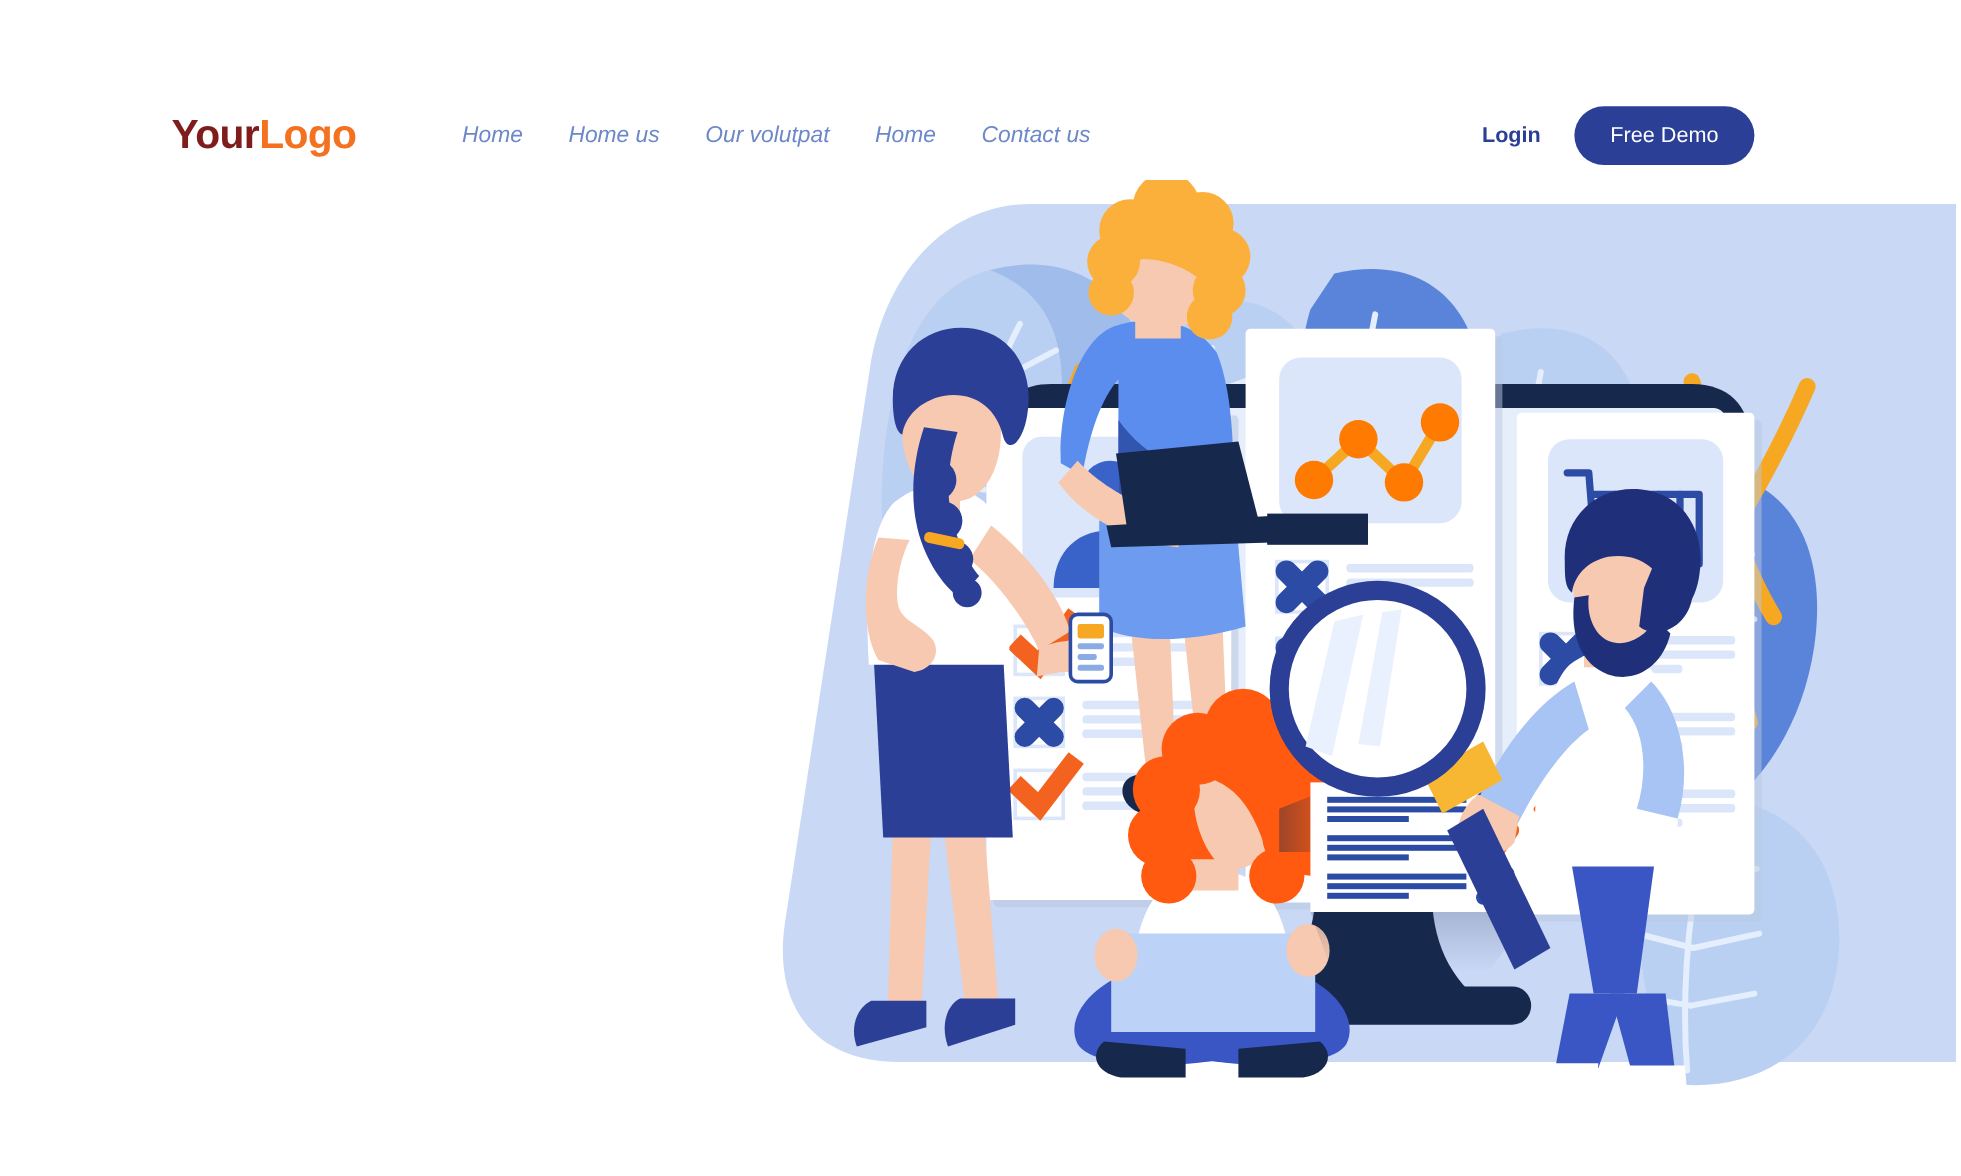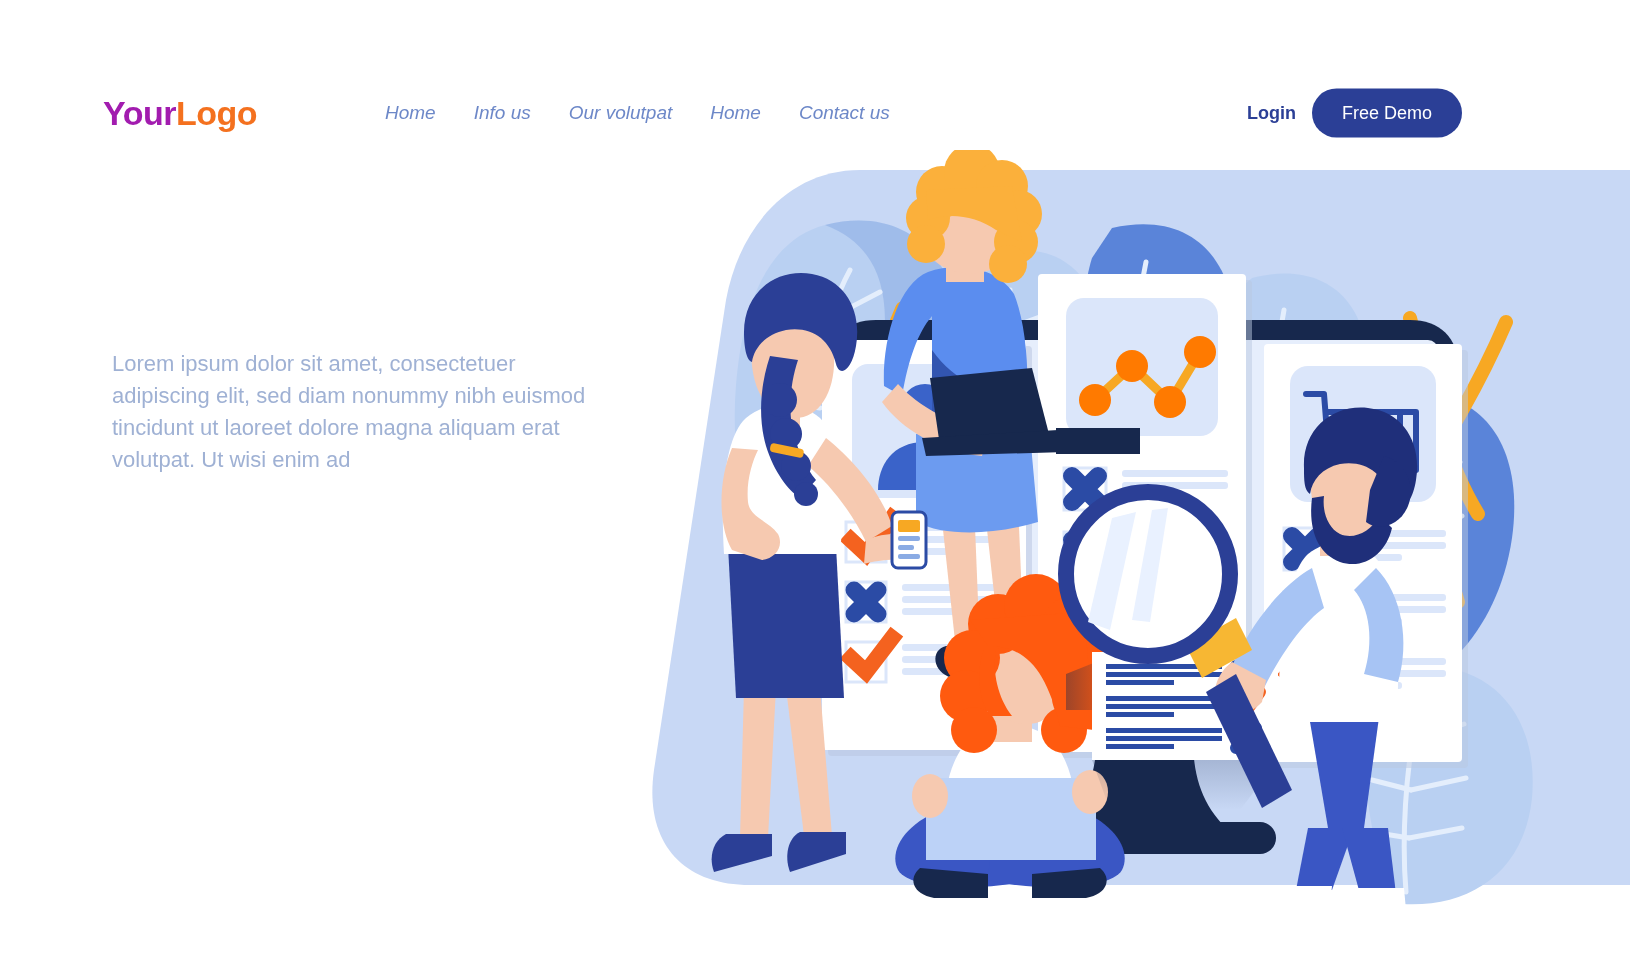--- a/index.html
+++ b/index.html
@@ -13,31 +13,31 @@
 
   
   .header {
     position: absolute; top: 82px; left: 0; width: 1634px; height: 62px;
     display: flex; align-items: center;
   }
   .logo {
     position: absolute; left: 103px; top: 50%; transform: translateY(-50%);
     font-size: 34px; font-weight: 700; letter-spacing: -0.5px; white-space: nowrap;
   }
-  .logo .a { color:#a21caf; }
+  .logo .a { color:#7f1d1d;margin-left:40px; }
   .logo .b { color:#f4711f; }
 
   .nav { position: absolute; left: 385px; top: 50%; transform: translateY(-50%);
          display: flex; gap: 38px; align-items: center; font-style: italic; }
   .nav a {
     color:#6d88c8; font-size: 19px; text-decoration: none; white-space: nowrap;
   }
 
   .authzone { position: absolute; right: 172px; top: 50%; transform: translateY(-50%);
-              display:flex; align-items:center; gap: 16px; }
+              display:flex; align-items:center; gap: 28px; }
   .login { color:#2b3f96; font-size: 18px; font-weight:700; text-decoration:none; white-space: nowrap;}
   .demo-btn {
     background:#2b3f96; color:#fff; border:none; border-radius: 26px;
     padding: 14px 30px; font-size: 18px; font-weight: 400; cursor:pointer; white-space:nowrap;
     font-family: "Liberation Sans", sans-serif;
   }
 
   
   .hero { position:absolute; left: 112px; top: 262px; width: 530px; }
   .h1-line1 {
@@ -68,34 +68,33 @@
 <div class="page">
 
   <div class="header">
 
     <div class="logo">
       <span class="a">Your</span><span class="b">Logo</span>
     </div>
 
     <nav class="nav">
       <a href="#">Home</a>
-      <a href="#">Info us</a>
+      <a href="#">Home us</a>
       <a href="#">Our volutpat</a>
       <a href="#">Home</a>
       <a href="#">Contact us</a>
     </nav>
 
     <div class="authzone">
       <a class="login" href="#">Login</a>
       <button class="demo-btn">Free Demo</button>
     </div>
   </div>
 
   <div class="hero">
-    <p class="hero-p">Lorem ipsum dolor sit amet, consectetuer adipiscing elit, sed diam nonummy nibh euismod tincidunt ut laoreet dolore magna aliquam erat volutpat. Ut wisi enim ad</p>
   </div>
 
   <div class="art">
   <svg width="1000" height="760" viewBox="0 0 1000 760" xmlns="http://www.w3.org/2000/svg">
 
     <defs>
       <linearGradient id="shadeG" x1="0" y1="0" x2="0" y2="1">
         <stop offset="0%" stop-color="#17284d" stop-opacity="0.55"></stop>
         <stop offset="100%" stop-color="#17284d" stop-opacity="0"></stop>
       </linearGradient>

